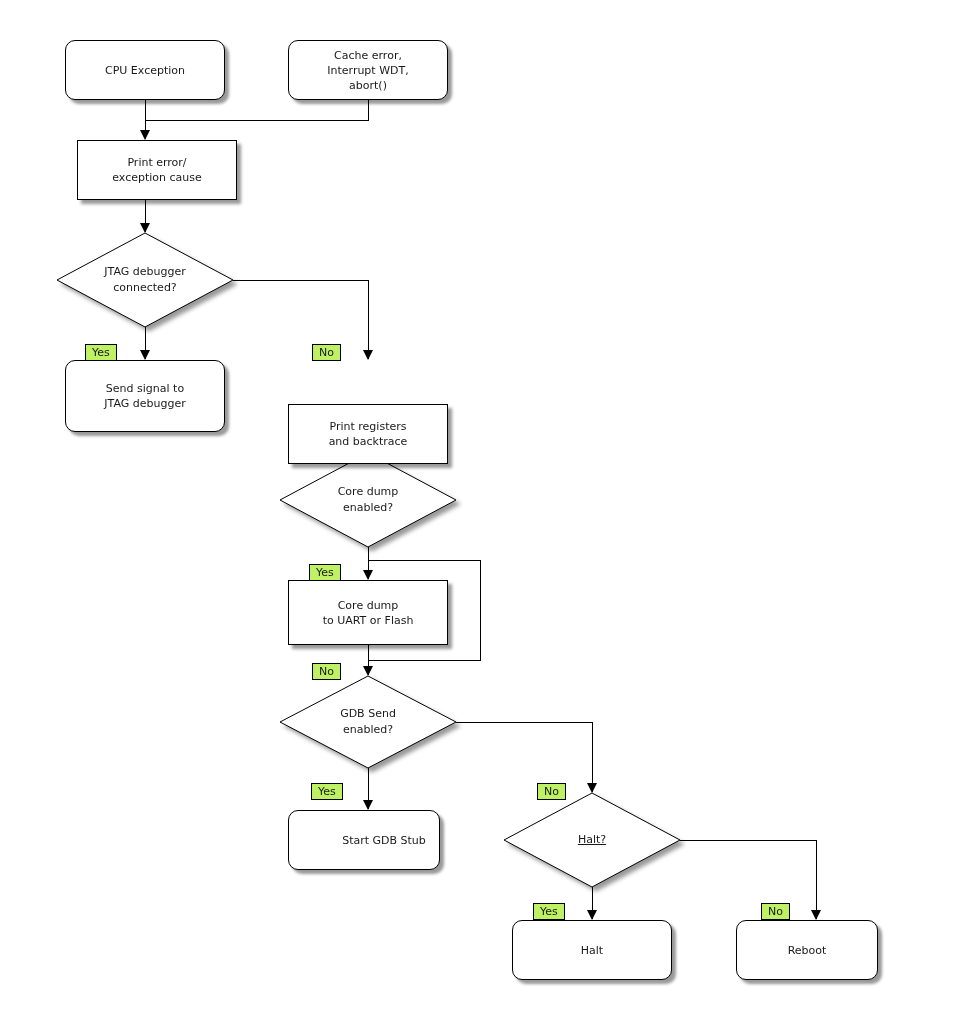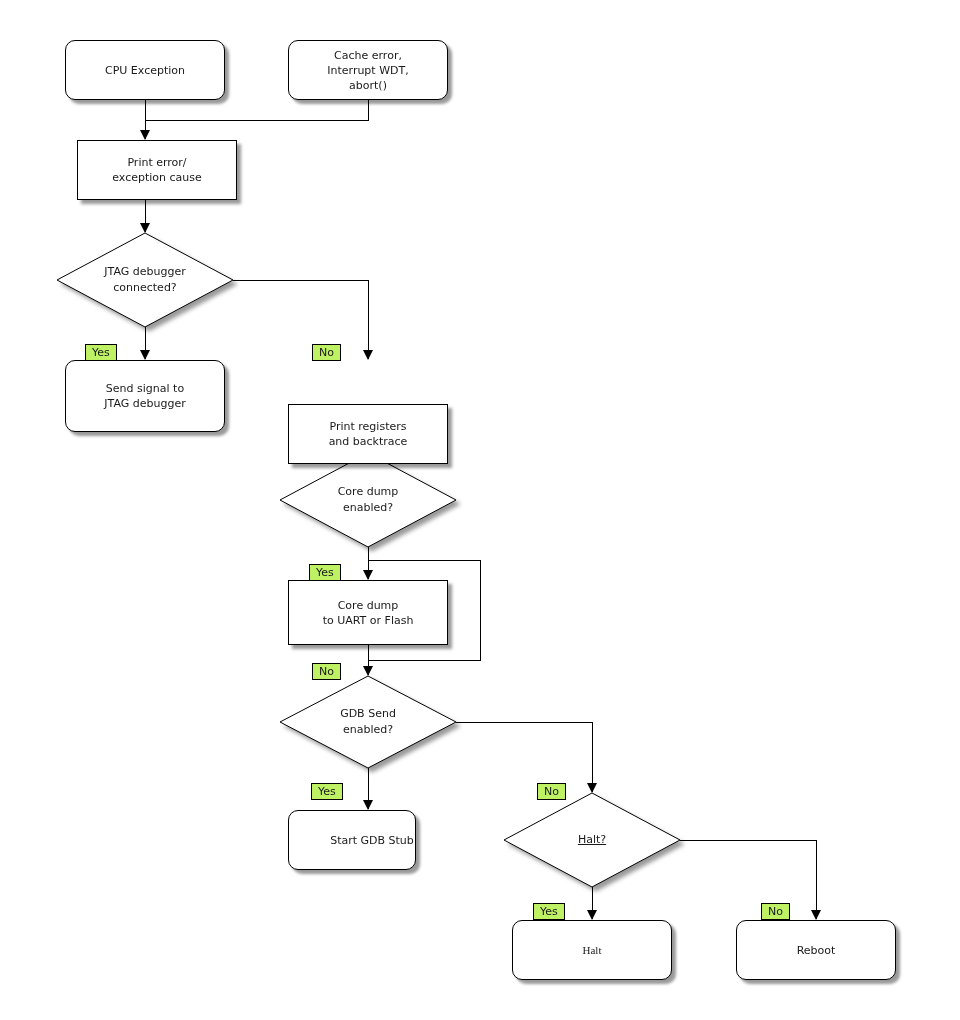--- a/index.html
+++ b/index.html
@@ -110,25 +110,25 @@
 
   <div class="node rounded" style="left:65px; top:360px; width:160px; height:72px;">Send signal to
 JTAG debugger</div>
 
   <div class="node" style="left:288px; top:360px; width:160px; height:60px;margin-top:44px;">Print registers
 and backtrace</div>
 
   <div class="node" style="left:288px; top:580px; width:160px; height:65px;">Core dump
 to UART or Flash</div>
 
-  <div class="node rounded" style="left:288px; top:810px; width:128px; height:60px;padding-left:40px;">Start GDB Stub</div>
+  <div class="node rounded" style="left:288px; top:810px; width:152px; height:60px;padding-left:40px;">Start GDB Stub</div>
 
-  <div class="node rounded" style="left:512px; top:920px; width:160px; height:60px;font-family:Liberation Serif, serif;">Halt</div>
+  <div class="node rounded" style="left:512px; top:920px; width:160px; height:60px;">Halt</div>
 
-  <div class="node rounded" style="left:736px; top:920px; width:160px; height:60px;">Reboot</div>
+  <div class="node rounded" style="left:736px; top:920px; width:142px; height:60px;">Reboot</div>
 
   <div class="dtext" style="left:70px; top:250px; width:150px; height:60px;">JTAG debugger
 connected?</div>
 
   <div class="dtext" style="left:293px; top:470px; width:150px; height:60px;">Core dump
 enabled?</div>
 
   <div class="dtext" style="left:293px; top:692px; width:150px; height:60px;">GDB Send
 enabled?</div>
 

